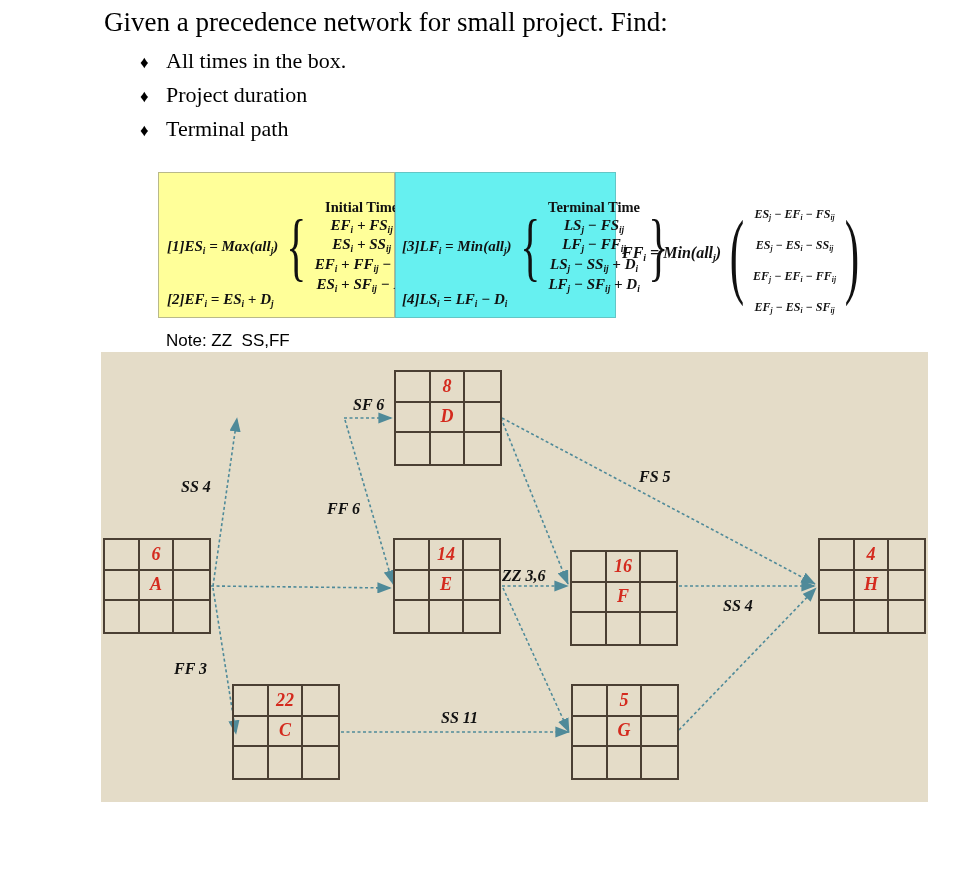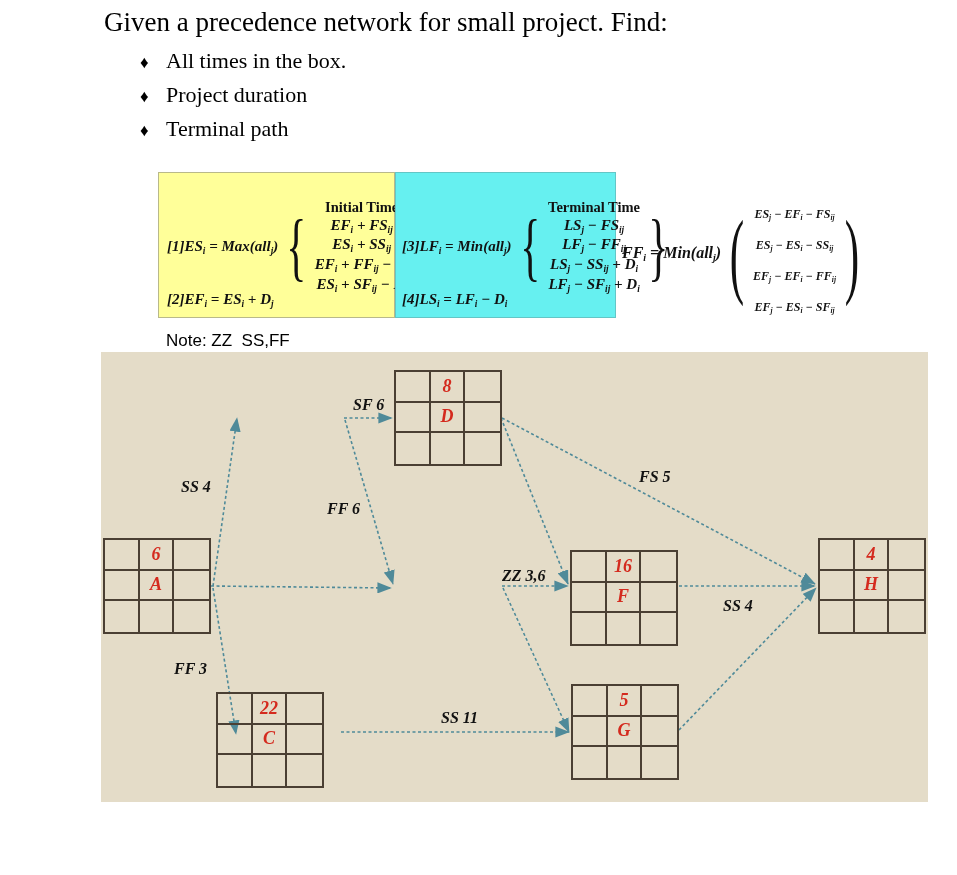--- a/index.html
+++ b/index.html
@@ -331,21 +331,21 @@
     <div class="cell"></div>
     <div class="cell"></div>
     <div class="cell">A</div>
     <div class="cell"></div>
     <div class="cell"></div>
     <div class="cell"></div>
     <div class="cell"></div>
   </div>
 
 
-  <div class="node" style="left:115px; top:332px;margin-top:8px;">
+  <div class="node" style="left:131px; top:332px;">
     <div class="cell"></div>
     <div class="cell">22</div>
     <div class="cell"></div>
     <div class="cell"></div>
     <div class="cell">C</div>
     <div class="cell"></div>
     <div class="cell"></div>
     <div class="cell"></div>
     <div class="cell"></div>
   </div>
@@ -355,20 +355,31 @@
     <div class="cell">8</div>
     <div class="cell"></div>
     <div class="cell"></div>
     <div class="cell">D</div>
     <div class="cell"></div>
     <div class="cell"></div>
     <div class="cell"></div>
     <div class="cell"></div>
   </div>
 
+  <div class="node" style="left:292px; top:186px;">
+    <div class="cell"></div>
+    <div class="cell">14</div>
+    <div class="cell"></div>
+    <div class="cell"></div>
+    <div class="cell">E</div>
+    <div class="cell"></div>
+    <div class="cell"></div>
+    <div class="cell"></div>
+    <div class="cell"></div>
+  </div>
 
   <div class="node" style="left:469px; top:198px;">
     <div class="cell"></div>
     <div class="cell">16</div>
     <div class="cell"></div>
     <div class="cell"></div>
     <div class="cell">F</div>
     <div class="cell"></div>
     <div class="cell"></div>
     <div class="cell"></div>

